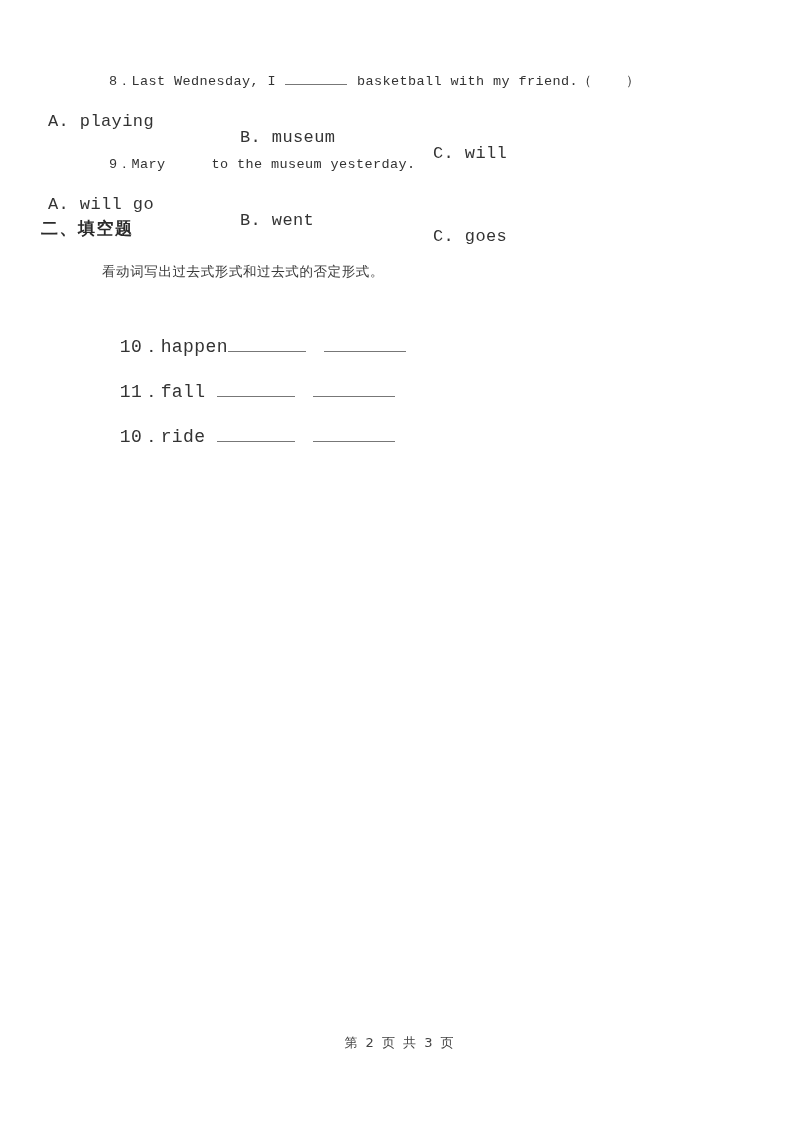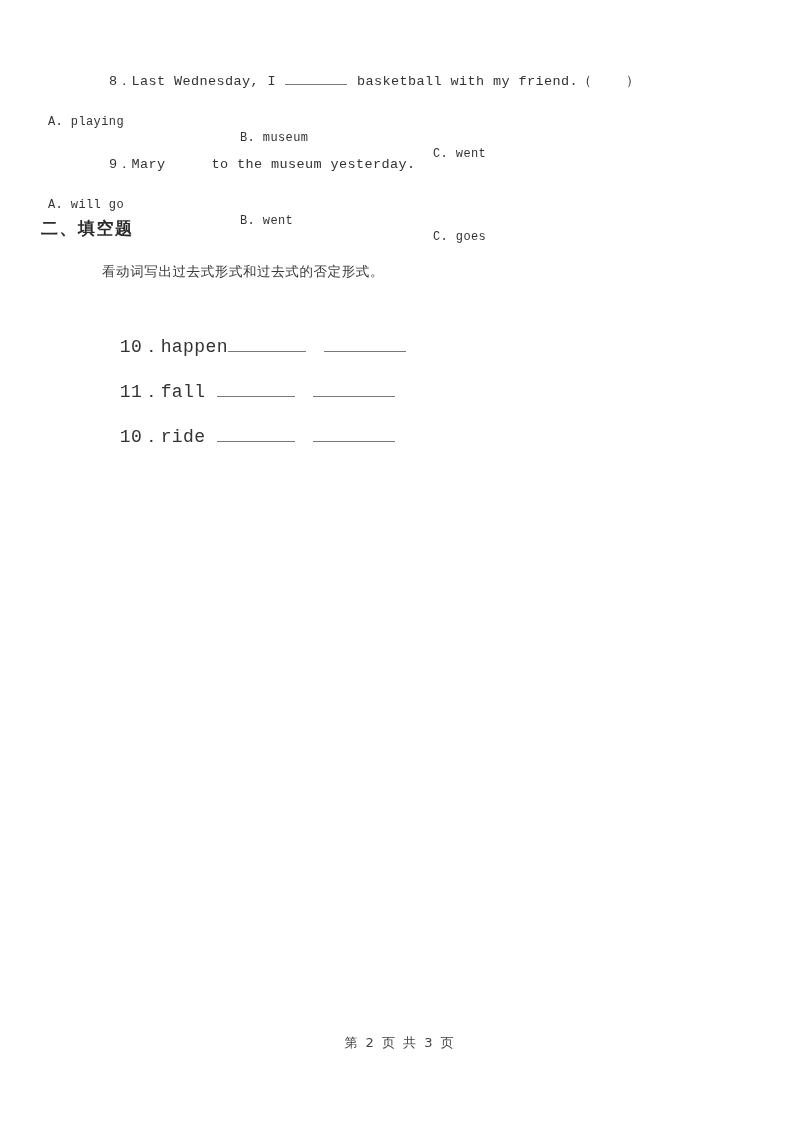--- a/index.html
+++ b/index.html
@@ -35,21 +35,21 @@
   }
 
   .q-line {
     left: 75px;
     font-size: 13.5px;
   }
 
   .opt-row {
     left: 48px;
     width: 720px;
-    font-size: 12px;
+    font-size: 17px;
     text-align: center;
   }
   .opt-row .opt {
     position: absolute;
     white-space: pre;
   }
   .opt-a { left: 0px; }
   .opt-b { left: 192px; }
   .opt-c { left: 385px; }
 
@@ -125,21 +125,21 @@
 
 <div class="page">
 
   <div class="row q-line" style="top:56px;">
     <span>8</span><span>．</span><span>Last Wednesday, I </span><span class="blank blank-q8"></span><span> basketball with my friend.</span><span>（    ）</span>
   </div>
 
   <div class="row opt-row" style="top:98px;">
     <span class="opt opt-a">A. playing</span>
     <span class="opt opt-b">B. museum</span>
-    <span class="opt opt-c">C. went</span>
+    <span class="opt opt-c">C. will</span>
   </div>
 
   <div class="row q-line" style="top:141px;">
     <span>9</span><span>．</span><span>Mary</span><span class="gap-q9"></span><span>to the museum yesterday.</span>
   </div>
 
   <div class="row opt-row" style="top:181px;">
     <span class="opt opt-a">A. will go</span>
     <span class="opt opt-b">B. went</span>
     <span class="opt opt-c">C. goes</span>

